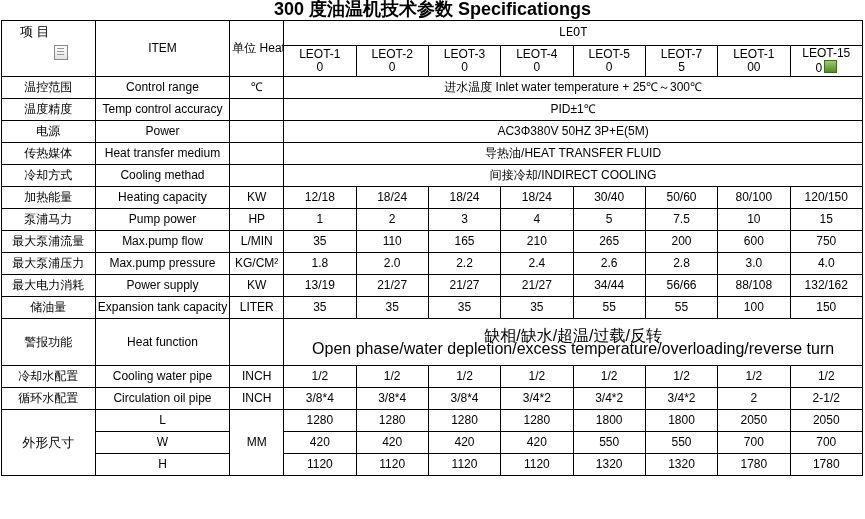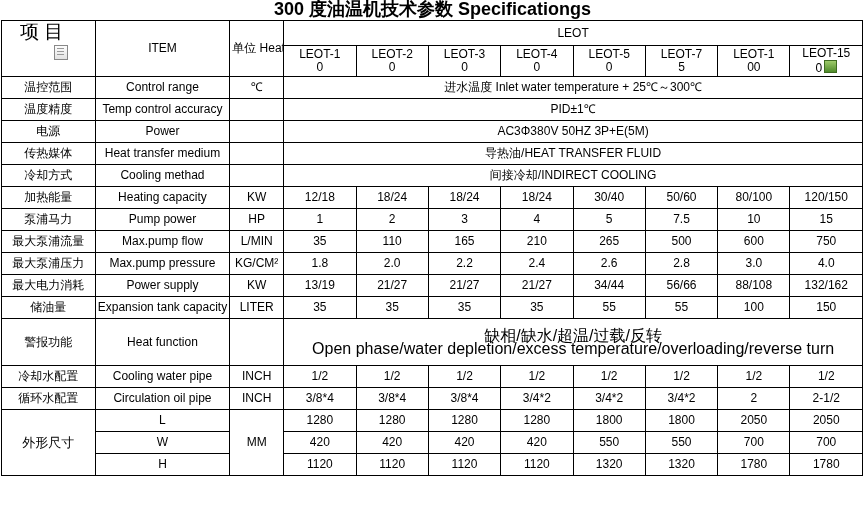--- a/index.html
+++ b/index.html
@@ -43,29 +43,29 @@
     padding: 1px 2px;
     font-weight: normal;
     line-height: 13px;
     overflow: hidden;
     white-space: nowrap;
   }
   .c-item { width: 92px; font-weight: bold; font-size: 13px; }
   .c-name { width: 132px; font-size: 12px; }
   .c-unit { width: 53px; font-size: 12px; }
   .c-model { width: 71px; font-size: 12px; }
-  .hdr-item { height: 22px; }
+  .hdr-item { height: 22px; font-family: Liberation Mono, monospace; }
   .hdr-sub { height: 20px; }
   .row-h { height: 22px; }
   .bold { font-weight: bold; }
   .hdr-item-cell {
     position: relative;
     height: 46px;
     font-weight: bold;
-    font-size: 19px;
+    font-size: 13px;
   }
   .hdr-item-cell .lbl {
     position: absolute;
     left: 18px;
     top: 4px;
   }
   .mini-icon {
     position: absolute;
     left: 52px;
     top: 24px;
@@ -233,21 +233,21 @@
 
       <tr class="row-h">
         <td class="bold">最大泵浦流量</td>
         <td>Max.pump flow</td>
         <td>L/MIN</td>
         <td>35</td>
         <td>110</td>
         <td>165</td>
         <td>210</td>
         <td>265</td>
-        <td>500</td>
+        <td>200</td>
         <td>600</td>
         <td>750</td>
       </tr>
 
       <tr class="row-h">
         <td class="bold">最大泵浦压力</td>
         <td>Max.pump pressure</td>
         <td>KG/CM²</td>
         <td>1.8</td>
         <td>2.0</td>

